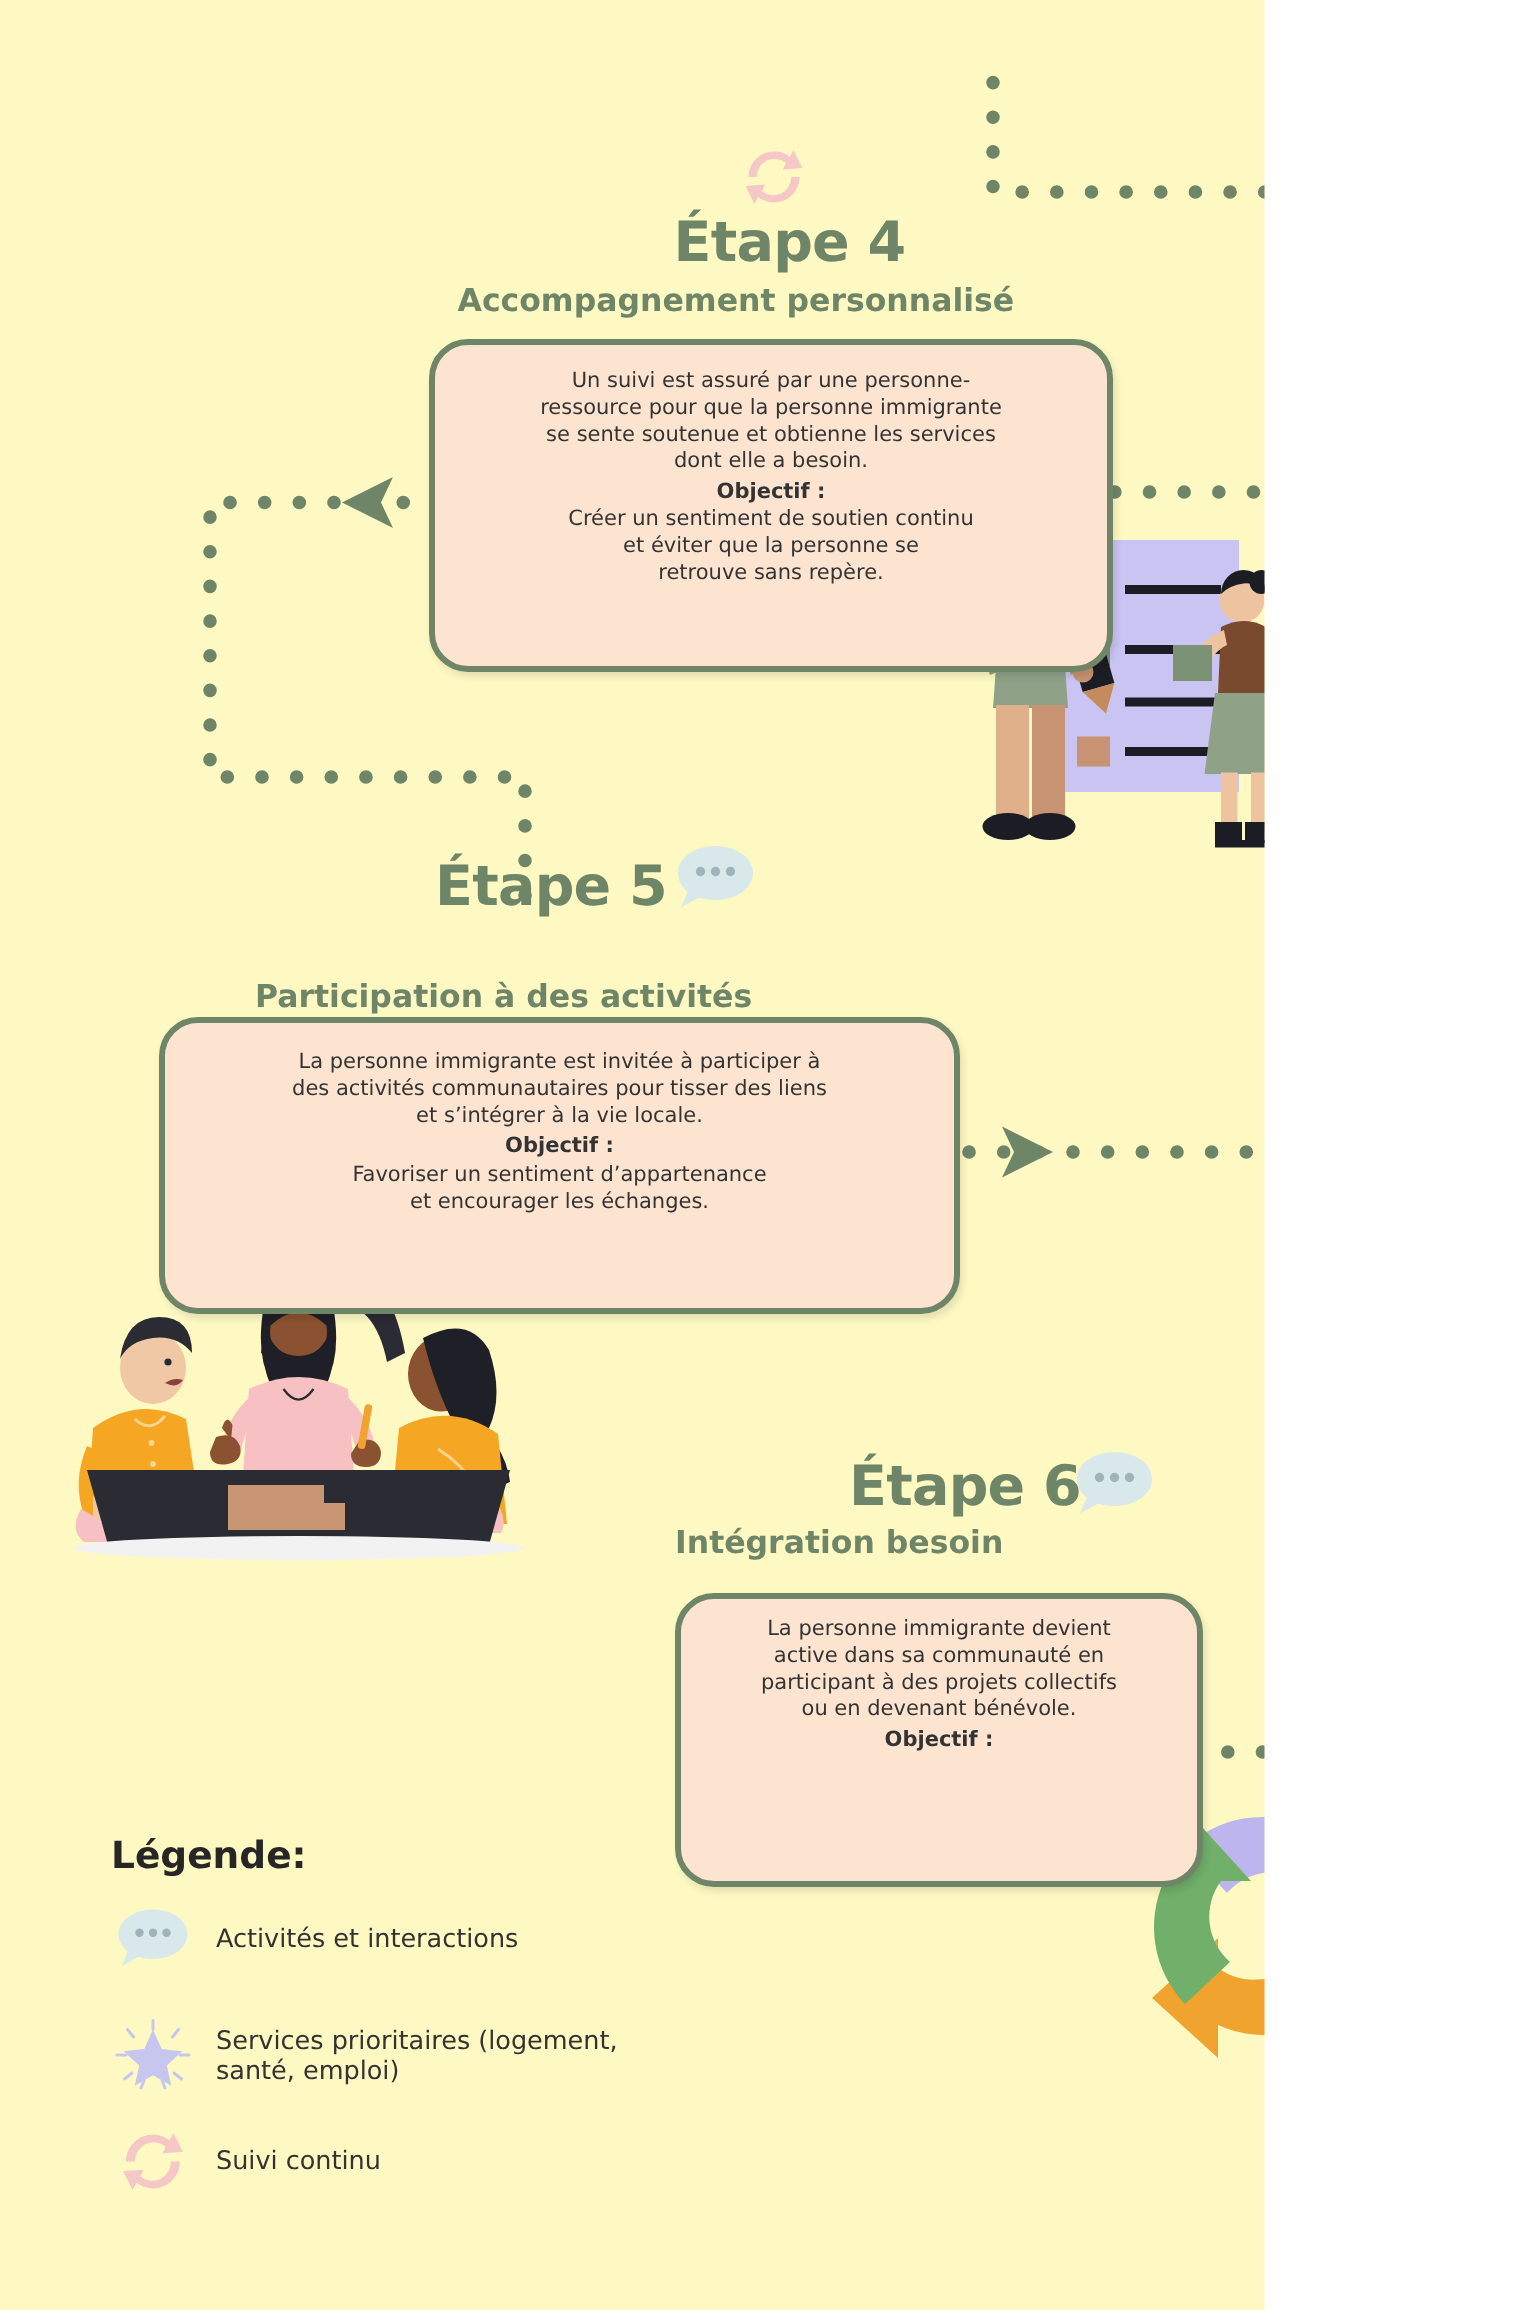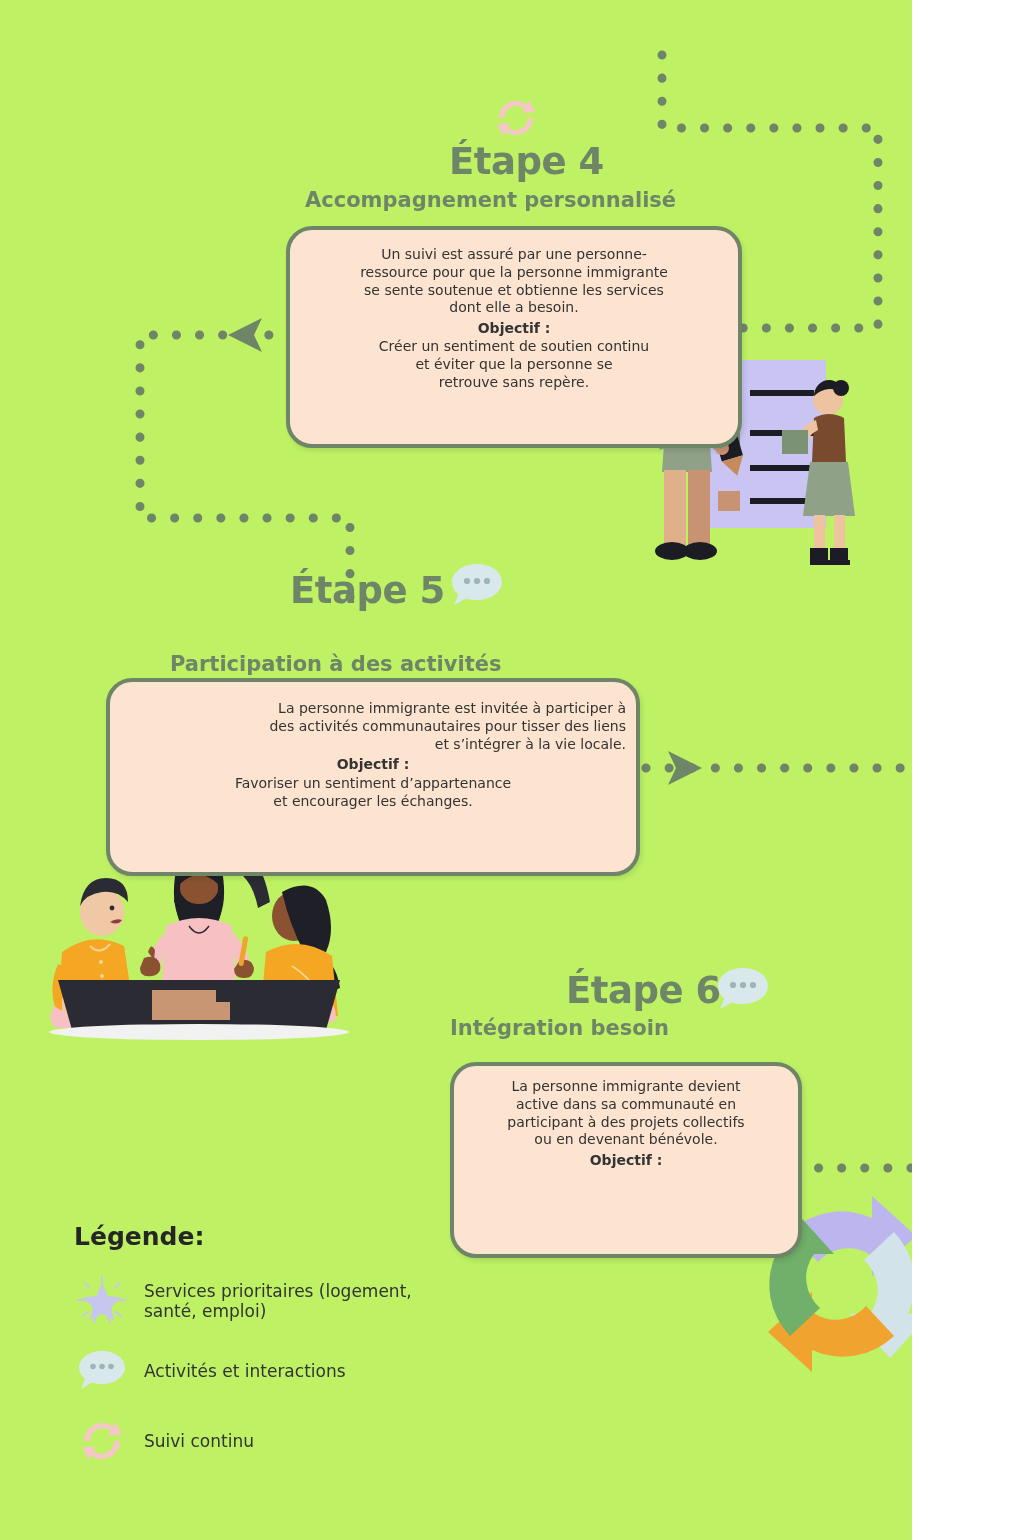--- a/index.html
+++ b/index.html
@@ -5,23 +5,23 @@
   html, body {
     margin: 0;
     padding: 0;
     background: #ffffff;
   }
   body {
     font-family: "DejaVu Sans", sans-serif;
   }
   #page {
     position: relative;
-    width: 912px;
+    width: 843px;
     height: 1540px;
-    background: #bef264;
+    background: #fef9c3;
     overflow: hidden;
   }
   .abs { position: absolute; }
 
   
   .step-title {
     font-family: "DejaVu Sans", sans-serif;
     font-weight: bold;
     font-size: 37px;
     color: #6f8568;
@@ -281,21 +281,21 @@
       </g>
 
       <path d="M 14,140 L 296,140 L 282,190 L 28,190 Z" fill="#2b2b33"></path>
 
       <path d="M 108,150 L 172,150 L 172,162 L 186,162 L 186,180 L 108,180 Z" fill="#c99674"></path>
 
       <ellipse cx="155" cy="192" rx="150" ry="8" fill="#f2f2f2"></ellipse>
     </svg>
 
     <div class="abs box" style="left:106px; top:678px; width:534px; height:198px;"></div>
-    <div class="abs box-text" style="left:120px; top:700px; width:506px;text-align:right;">La personne immigrante est invitée à participer à
+    <div class="abs box-text" style="left:120px; top:700px; width:506px;">La personne immigrante est invitée à participer à
 des activités communautaires pour tisser des liens
 et s’intégrer à la vie locale.</div>
     <div class="abs box-text" style="left:120px; top:756px; width:506px; font-weight:bold;">Objectif :</div>
     <div class="abs box-text" style="left:120px; top:775px; width:506px;">Favoriser un sentiment d’appartenance
 et encourager les échanges.</div>
   </div>
 
   <div class="abs" style="left:0; top:0; width:1020px; height:1440px;">
 
     <div class="abs step-title" style="left:566px; top:972px;">Étape 6</div>
@@ -333,20 +333,34 @@
     <div class="abs box" style="left:450px; top:1062px; width:352px; height:196px;"></div>
     <div class="abs box-text" style="left:462px; top:1078px; width:328px;">La personne immigrante devient
 active dans sa communauté en
 participant à des projets collectifs
 ou en devenant bénévole.</div>
     <div class="abs box-text" style="left:462px; top:1152px; width:328px; font-weight:bold;">Objectif :</div>
   </div>
 
   <div class="abs" style="left:74px; top:1222px; width:380px;">
     <div class="legend-title">Légende:</div>
+
+    <div class="legend-row" style="margin-top:14px;">
+      <div class="legend-ico">
+        <svg width="56" height="46" viewBox="0 0 56 46">
+          <path d="M 28,3 C 41,3 51,10.5 51,19.5 C 51,28.5 41,36 28,36
+                   C 24.5,36 21,35.5 18,34.5 L 7,41 L 11,31
+                   C 7.5,28 5,24 5,19.5 C 5,10.5 15,3 28,3 Z" fill="#d9e8ea"></path>
+          <circle cx="19" cy="18.5" r="2.8" fill="#9fb3bb"></circle>
+          <circle cx="28" cy="18.5" r="2.8" fill="#9fb3bb"></circle>
+          <circle cx="37" cy="18.5" r="2.8" fill="#9fb3bb"></circle>
+        </svg>
+      </div>
+      <div class="legend-label">Activités et interactions</div>
+    </div>
 
     <div class="legend-row" style="margin-top:22px;">
       <div class="legend-ico">
         <svg width="56" height="56" viewBox="0 0 56 56">
           <g stroke="#c7c6ef" stroke-width="2" stroke-linecap="round">
             <line x1="28" y1="4" x2="28" y2="10"></line>
             <line x1="11" y1="10" x2="15" y2="15"></line>
             <line x1="45" y1="10" x2="41" y2="15"></line>
             <line x1="4" y1="27" x2="10" y2="27"></line>
             <line x1="52" y1="27" x2="46" y2="27"></line>
@@ -357,34 +371,20 @@
           </g>
           <polygon points="28,10 33.8,23 47.5,24.5 37.2,34 40.2,47.5 28,40.5 15.8,47.5 18.8,34 8.5,24.5 22.2,23" fill="#c7c6ef"></polygon>
         </svg>
       </div>
       <div class="legend-label">Services prioritaires (logement,
 santé, emploi)</div>
     </div>
 
     <div class="legend-row" style="margin-top:14px;">
       <div class="legend-ico">
-        <svg width="56" height="46" viewBox="0 0 56 46">
-          <path d="M 28,3 C 41,3 51,10.5 51,19.5 C 51,28.5 41,36 28,36
-                   C 24.5,36 21,35.5 18,34.5 L 7,41 L 11,31
-                   C 7.5,28 5,24 5,19.5 C 5,10.5 15,3 28,3 Z" fill="#d9e8ea"></path>
-          <circle cx="19" cy="18.5" r="2.8" fill="#9fb3bb"></circle>
-          <circle cx="28" cy="18.5" r="2.8" fill="#9fb3bb"></circle>
-          <circle cx="37" cy="18.5" r="2.8" fill="#9fb3bb"></circle>
-        </svg>
-      </div>
-      <div class="legend-label">Activités et interactions</div>
-    </div>
-
-    <div class="legend-row" style="margin-top:14px;">
-      <div class="legend-ico">
         <svg width="56" height="56" viewBox="0 0 56 56">
           <g transform="translate(28,28)">
             <path d="M -18,0 A 18,18 0 0 1 11,-14.2 L 13.5,-19 L 20,-6.5 L 6.5,-5.5 L 8.5,-10
                      A 12.6,12.6 0 0 0 -12,0 Z" fill="#f6c7c7"></path>
             <path d="M 18,0 A 18,18 0 0 1 -11,14.2 L -13.5,19 L -20,6.5 L -6.5,5.5 L -8.5,10
                      A 12.6,12.6 0 0 0 12,0 Z" fill="#f6c7c7"></path>
           </g>
         </svg>
       </div>
       <div class="legend-label">Suivi continu</div>

